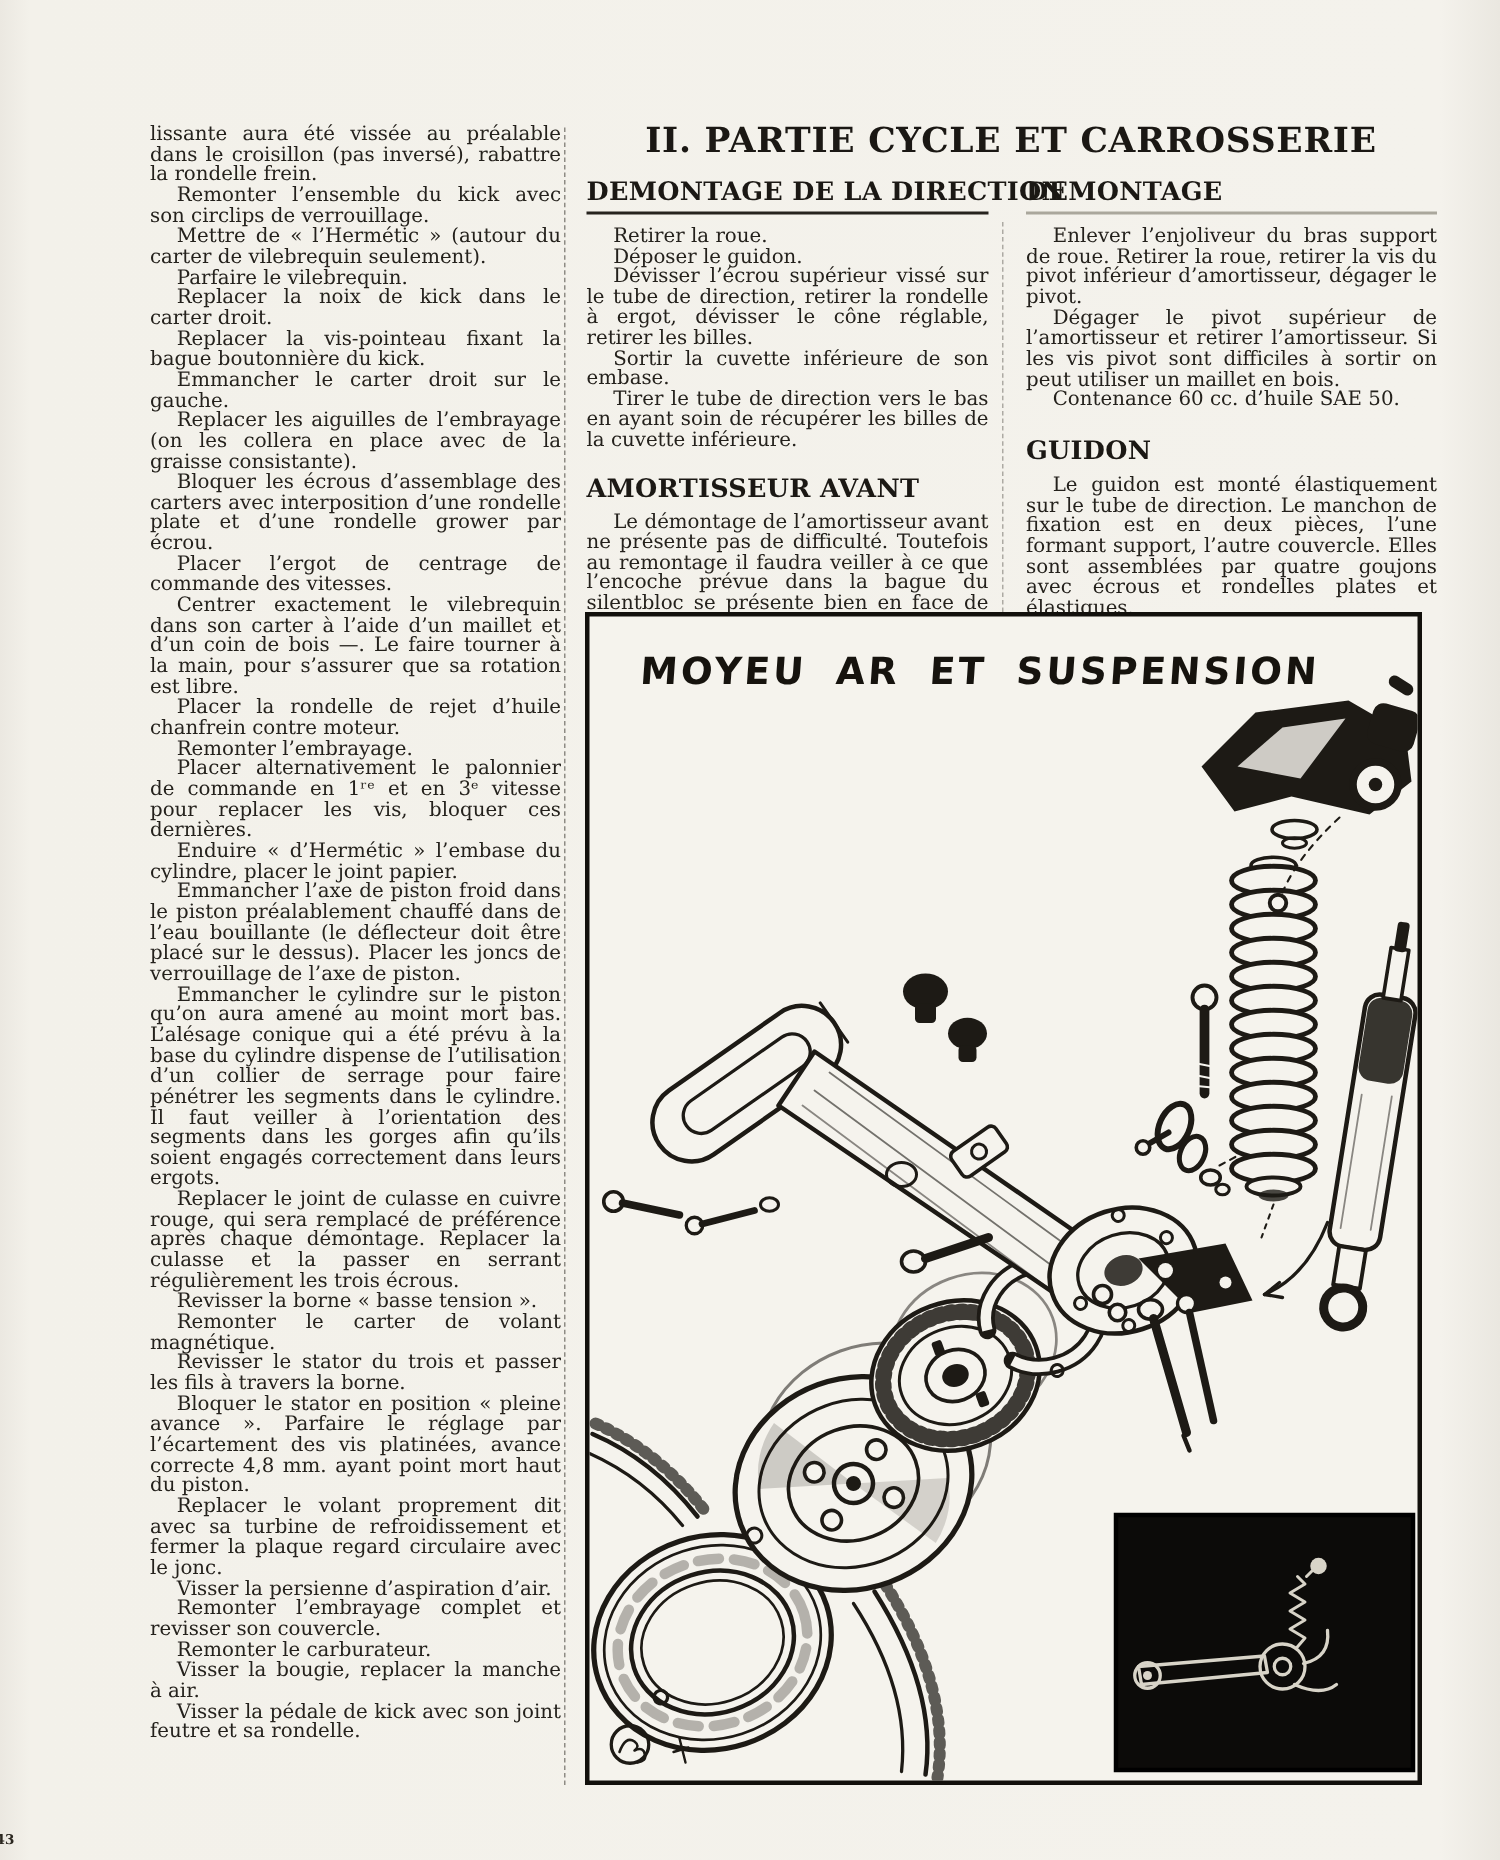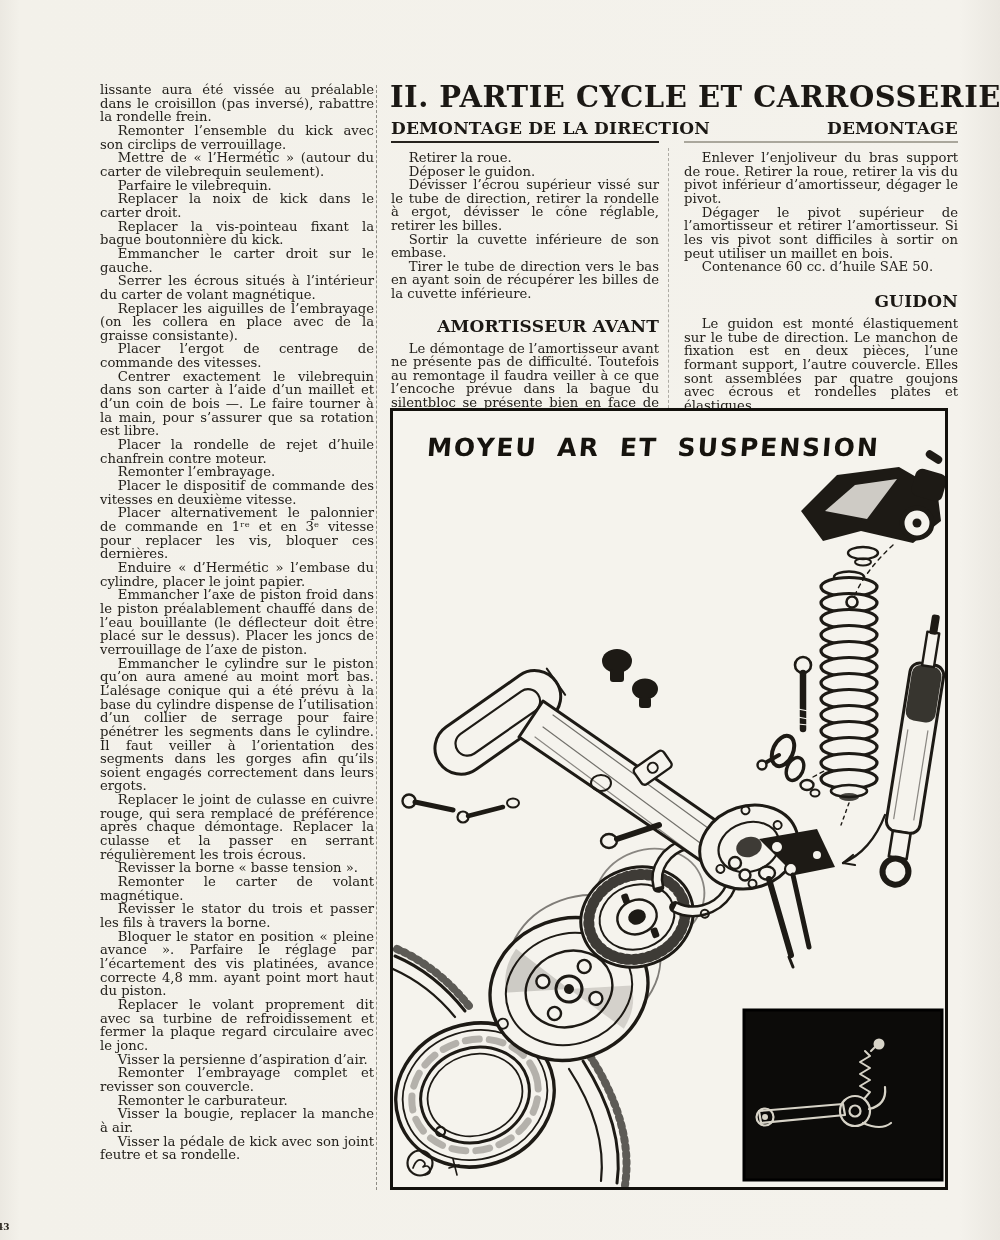--- a/index.html
+++ b/index.html
@@ -10,30 +10,30 @@
     color:#24211c;
   }
   .col{position:absolute;text-align:justify;}
   .col p{margin:0;text-indent:1.35em;}
   #left-col{left:100px;top:83px;width:274px;font-size:13.2px;line-height:13.65px;}
   #left-col p:first-of-type{text-indent:0;}
   #mid-col{left:391px;top:118px;width:268px;font-size:13.2px;line-height:13.6px;}
   #right-col{left:684px;top:118px;width:274px;font-size:13.2px;line-height:13.65px;}
   .sec-head{
     font-weight:bold;font-size:17px;line-height:20px;text-indent:0;
-    text-align:right;margin:13px 0 6px;letter-spacing:.2px;white-space:nowrap;
+    text-align:left;margin:13px 0 6px;letter-spacing:.2px;white-space:nowrap;
     color:#1b1814;
   }
   .sec-head.first{margin-top:0;}
   .sec-head.left-align{text-align:left;}
   .underline-dark{border-bottom:2px solid #26231e;padding-bottom:3px;margin-bottom:8px;}
   .underline-light{border-bottom:2px solid #aaa79c;padding-bottom:3px;margin-bottom:8px;}
   #main-title{
     position:absolute;left:390px;top:80px;width:568px;text-align:center;
-    font-size:29px;font-weight:bold;letter-spacing:.5px;white-space:nowrap;
+    font-size:23px;font-weight:bold;letter-spacing:.5px;white-space:nowrap;
     color:#1b1814;
   }
   .vrule{position:absolute;width:0;}
   #vrule-left{left:376px;top:85px;height:1105px;border-left:1.6px dashed rgba(40,37,30,.5);}
   #vrule-mid{left:668px;top:148px;height:260px;border-left:1.3px dashed rgba(40,37,30,.35);}
   #figure{
     position:absolute;left:390px;top:408px;width:558px;height:782px;
     border:3px solid #12100c;box-sizing:border-box;background:#f5f3ed;
   }
   #figure-title{
@@ -59,27 +59,26 @@
 
 <div id="left-col" class="col">
 
 <p>lissante aura été vissée au préalable dans le croisillon (pas inversé), rabattre la rondelle frein.</p>
     <p>Remonter l’ensemble du kick avec son circlips de verrouillage.</p>
     <p>Mettre de « l’Hermétic » (autour du carter de vilebrequin seulement).</p>
     <p>Parfaire le vilebrequin.</p>
     <p>Replacer la noix de kick dans le carter droit.</p>
     <p>Replacer la vis-pointeau fixant la bague boutonnière du kick.</p>
     <p>Emmancher le carter droit sur le gauche.</p>
-    <p>Serrer les écrous situés à l’intérieur du carter de volant magnétique.</p>
     <p>Replacer les aiguilles de l’embrayage (on les collera en place avec de la graisse consistante).</p>
+    <p>Bloquer les écrous d’assemblage des carters avec interposition d’une rondelle plate et d’une rondelle grower par écrou.</p>
     <p>Placer l’ergot de centrage de commande des vitesses.</p>
     <p>Centrer exactement le vilebrequin dans son carter à l’aide d’un maillet et d’un coin de bois —. Le faire tourner à la main, pour s’assurer que sa rotation est libre.</p>
     <p>Placer la rondelle de rejet d’huile chanfrein contre moteur.</p>
     <p>Remonter l’embrayage.</p>
-    <p>Placer le dispositif de commande des vitesses en deuxième vitesse.</p>
     <p>Placer alternativement le palonnier de commande en 1ʳᵉ et en 3ᵉ vitesse pour replacer les vis, bloquer ces dernières.</p>
     <p>Enduire « d’Hermétic » l’embase du cylindre, placer le joint papier.</p>
     <p>Emmancher l’axe de piston froid dans le piston préalablement chauffé dans de l’eau bouillante (le déflecteur doit être placé sur le dessus). Placer les joncs de verrouillage de l’axe de piston.</p>
     <p>Emmancher le cylindre sur le piston qu’on aura amené au moint mort bas. L’alésage conique qui a été prévu à la base du cylindre dispense de l’utilisation d’un collier de serrage pour faire pénétrer les segments dans le cylindre. Il faut veiller à l’orientation des segments dans les gorges afin qu’ils soient engagés correctement dans leurs ergots.</p>
     <p>Replacer le joint de culasse en cuivre rouge, qui sera remplacé de préférence après chaque démontage. Replacer la culasse et la passer en serrant régulièrement les trois écrous.</p>
     <p>Revisser la borne « basse tension ».</p>
     <p>Remonter le carter de volant magnétique.</p>
     <p>Revisser le stator du trois et passer les fils à travers la borne.</p>
     <p>Bloquer le stator en position « pleine avance ». Parfaire le réglage par l’écartement des vis platinées, avance correcte 4,8 mm. ayant point mort haut du piston.</p>
     <p>Replacer le volant proprement dit avec sa turbine de refroidissement et fermer la plaque regard circulaire avec le jonc.</p>

